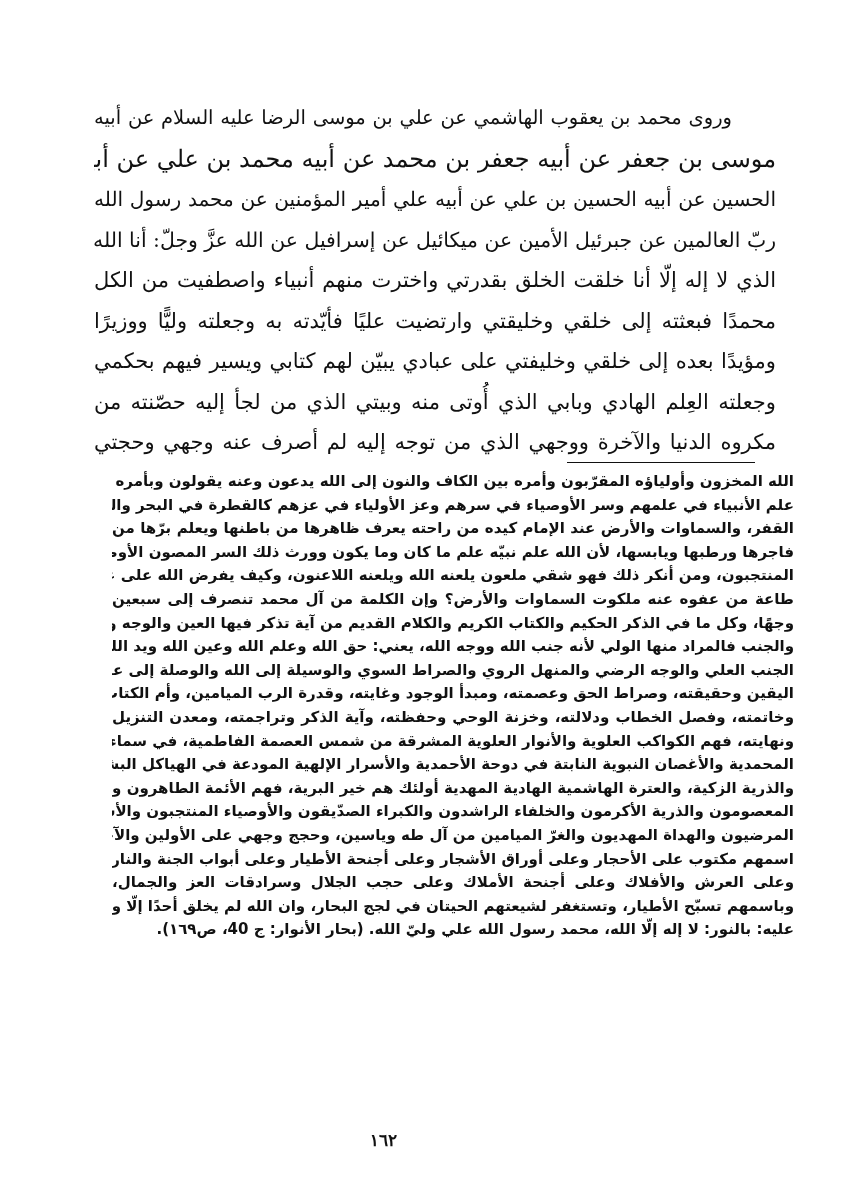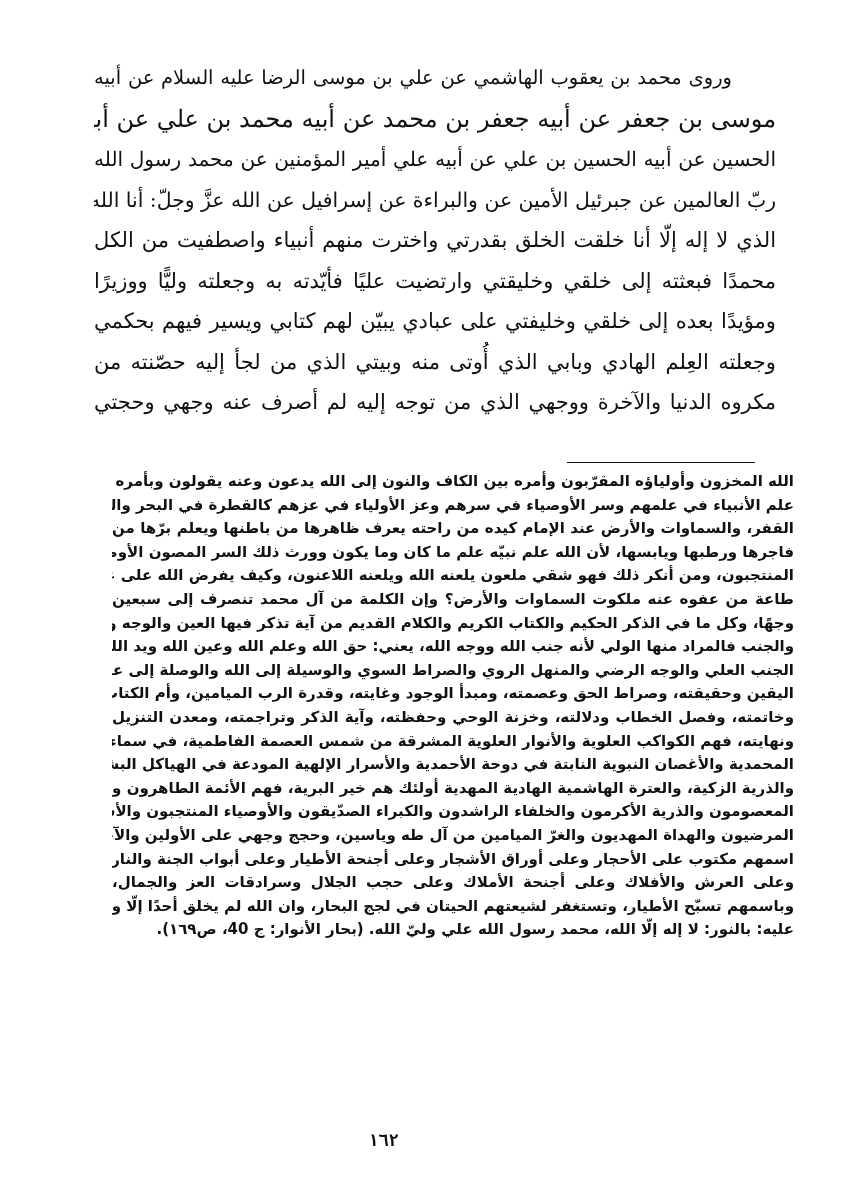--- a/index.html
+++ b/index.html
@@ -72,35 +72,35 @@
   }
   .fn-line.last {
     text-align-last: right;
   }
   .page-number {
     position: absolute;
     left: 0;
     width: 767px;
     top: 1130px;
     text-align: center;
-    font-family: Liberation Mono, monospace;
+    font-family: Liberation Serif, serif;
     font-size: 17px;
     font-weight: bold;
     color: #111111;
   }
 </style>
 </head>
 <body>
 
 <div class="page">
   <div class="main-text">
-    <span class="main-line first" style="font-size: 19.5px;">وروى محمد بن يعقوب الهاشمي عن علي بن موسى الرضا عليه السلام عن أبيه</span>
+    <span class="main-line first" style="font-size: 19.5px; margin-top: 40px;">وروى محمد بن يعقوب الهاشمي عن علي بن موسى الرضا عليه السلام عن أبيه</span>
     <span class="main-line" style="font-size: 24px;">موسى بن جعفر عن أبيه جعفر بن محمد عن أبيه محمد بن علي عن أبيه علي بن</span>
     <span class="main-line" style="font-size: 20.1px;">الحسين عن أبيه الحسين بن علي عن أبيه علي أمير المؤمنين عن محمد رسول الله</span>
-    <span class="main-line" style="font-size: 20.4px;">ربّ العالمين عن جبرئيل الأمين عن والبراءة عن إسرافيل عن الله عزَّ وجلّ: أنا الله</span>
+    <span class="main-line" style="font-size: 20.4px;">ربّ العالمين عن جبرئيل الأمين عن ميكائيل عن إسرافيل عن الله عزَّ وجلّ: أنا الله</span>
     <span class="main-line">الذي لا إله إلّا أنا خلقت الخلق بقدرتي واخترت منهم أنبياء واصطفيت من الكل</span>
     <span class="main-line">محمدًا فبعثته إلى خلقي وخليقتي وارتضيت عليًا فأيّدته به وجعلته وليًّا ووزيرًا</span>
     <span class="main-line">ومؤيدًا بعده إلى خلقي وخليفتي على عبادي يبيّن لهم كتابي ويسير فيهم بحكمي</span>
     <span class="main-line">وجعلته العِلم الهادي وبابي الذي أُوتى منه وبيتي الذي من لجأ إليه حصّنته من</span>
     <span class="main-line last">مكروه الدنيا والآخرة ووجهي الذي من توجه إليه لم أصرف عنه وجهي وحجتي</span>
   </div>
 </div>
 
 <div class="separator"></div>
 

